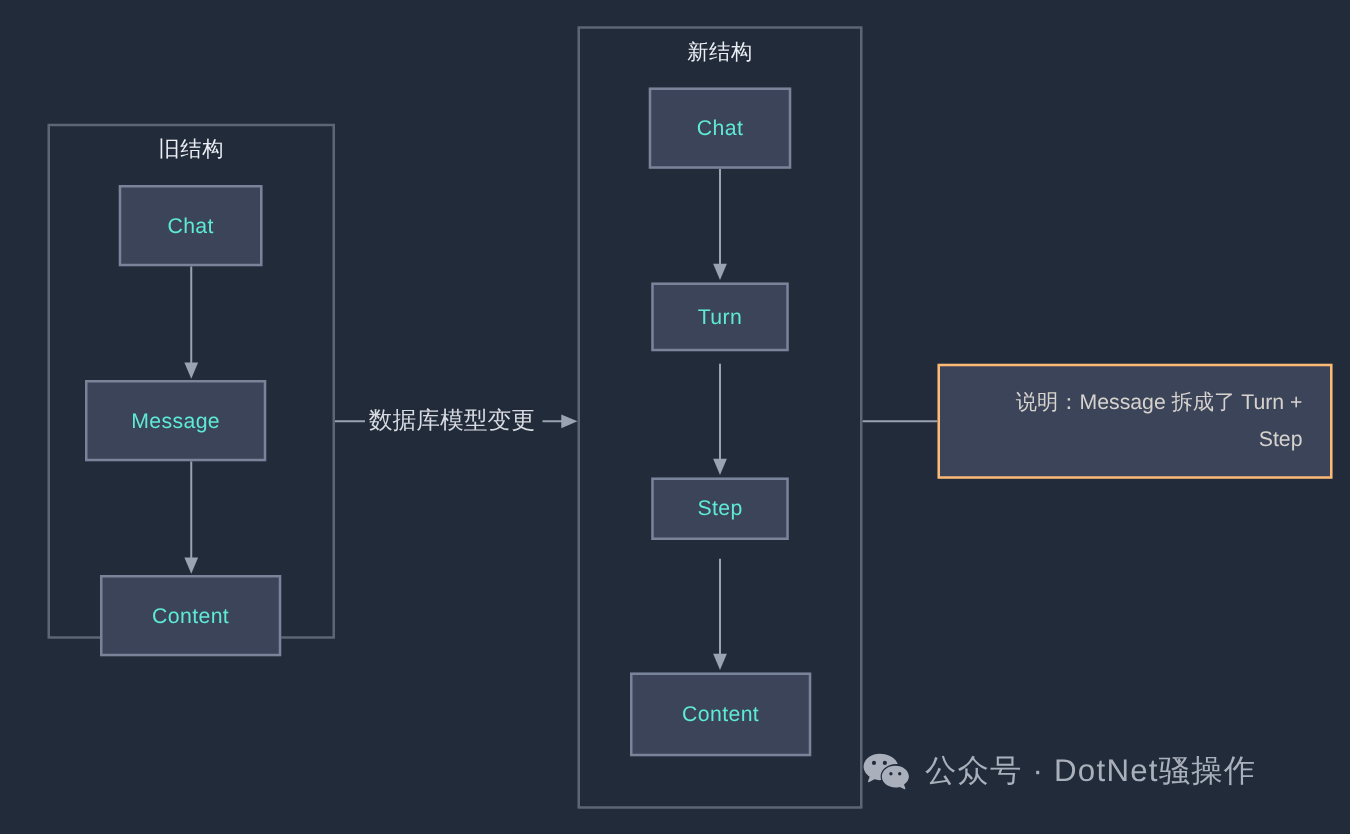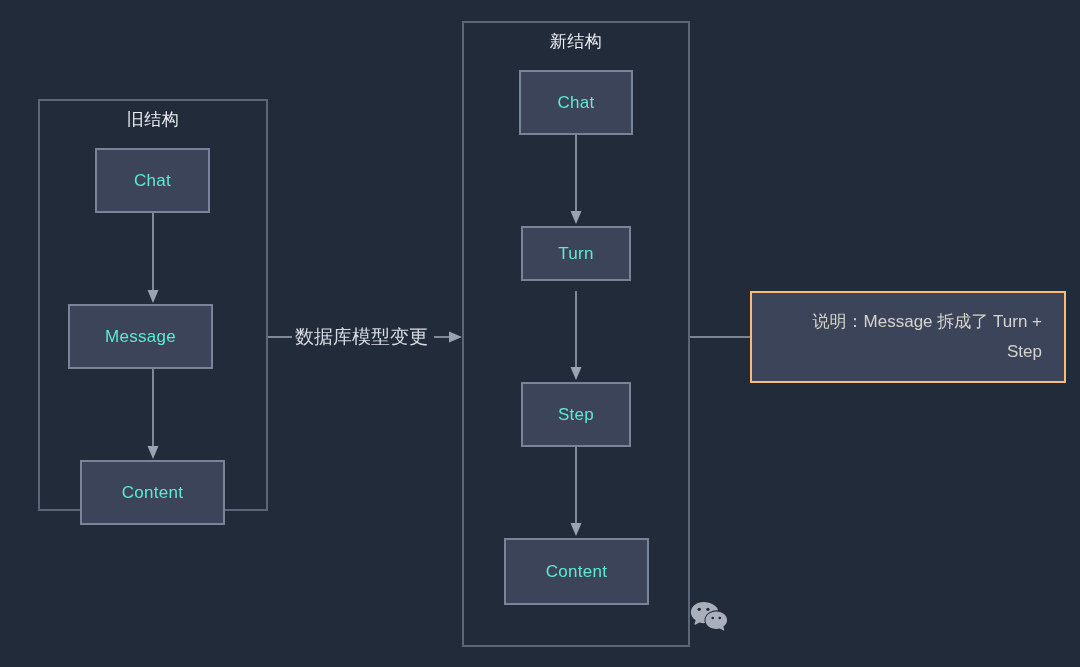--- a/index.html
+++ b/index.html
@@ -176,21 +176,21 @@
 </div>
 
 <div class="node" style="left:519px; top:70px; width:114px; height:65px;">
   <span>Chat</span>
 </div>
 
 <div class="node" style="left:521px; top:226px; width:110px; height:55px;">
   <span>Turn</span>
 </div>
 
-<div class="node" style="left:521px; top:382px; width:110px; height:65px;text-align:center;">
+<div class="node" style="left:521px; top:382px; width:110px; height:50px;text-align:center;">
   <span>Step</span>
 </div>
 
 <div class="node" style="left:504px; top:538px; width:145px; height:67px;">
   <span>Content</span>
 </div>
 
 <div class="note" style="left:750px; top:291px; width:316px; height:92px;">
   <span>说明：Message 拆成了 Turn + Step</span>
 </div>
@@ -201,13 +201,14 @@
       <g fill="#a9b0bb">
         <path d="M17.2 2.2C8.3 2.2 1.1 8.1 1.1 15.3c0 4.1 2.4 7.8 6.1 10.2L5.6 30.2c-.2.5.3 1 .8.8l5.7-2.8c1.6.5 3.3.8 5.1.8.6 0 1.2 0 1.7-.1-.4-1.1-.6-2.3-.6-3.5 0-7.1 7-12.8 15.6-12.8.6 0 1.1 0 1.7.1C33.9 6.8 26.4 2.2 17.2 2.2z"></path>
         <circle cx="11.6" cy="11.6" r="2.1" fill="#222b3a"></circle>
         <circle cx="22.6" cy="11.6" r="2.1" fill="#222b3a"></circle>
         <path d="M46.9 25.4c0-6.1-6.1-11-13.7-11s-13.7 4.9-13.7 11 6.1 11 13.7 11c1.6 0 3.1-.2 4.5-.6l4.8 2.4c.5.2 1-.3.8-.8l-1.3-3.9c2.9-2 4.9-5 4.9-8.1z"></path>
         <circle cx="28.7" cy="22.5" r="1.7" fill="#222b3a"></circle>
         <circle cx="37.6" cy="22.5" r="1.7" fill="#222b3a"></circle>
       </g>
     </svg>
   </span>
+  <span>公众号 · DotNet骚操作</span>
 </div>
 
 </body></html>

